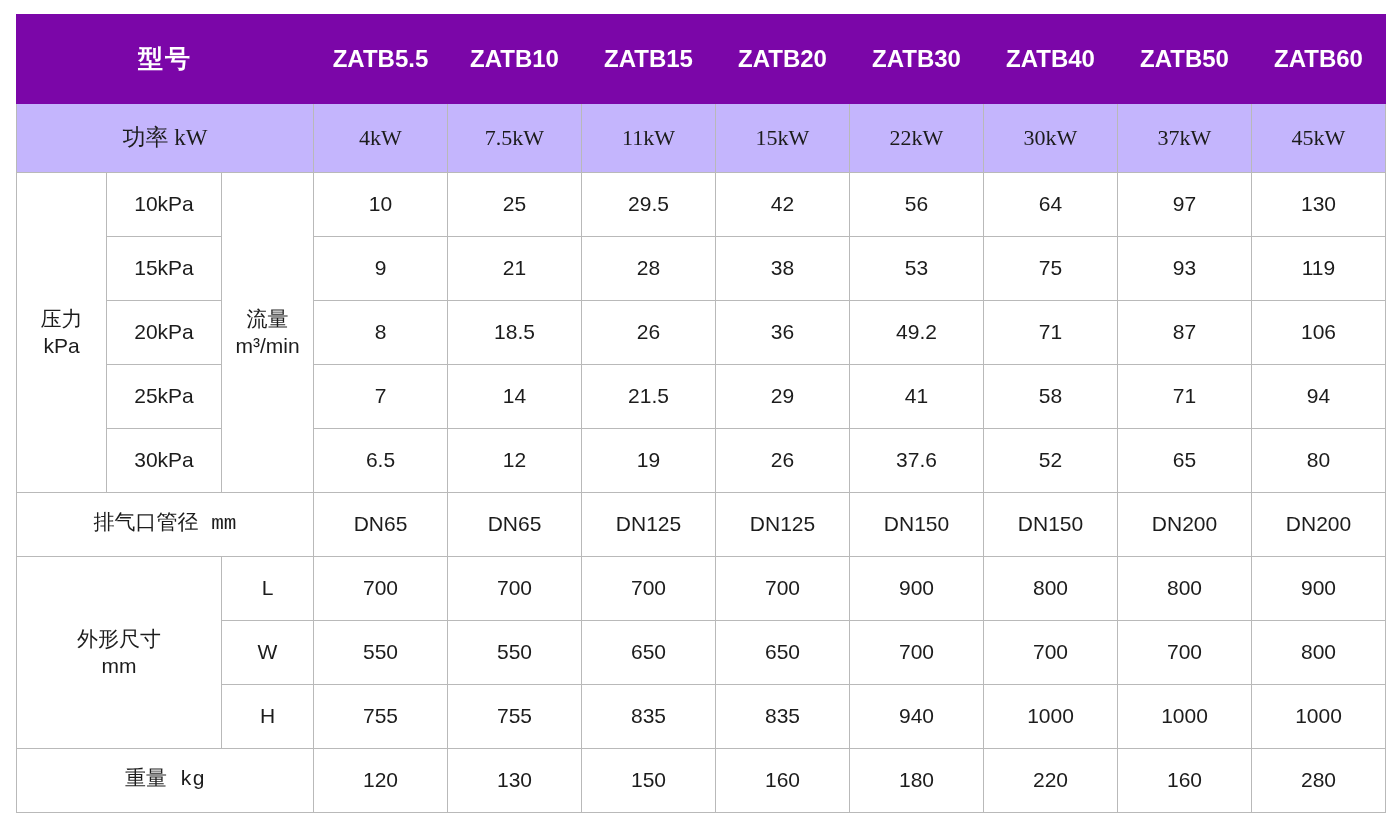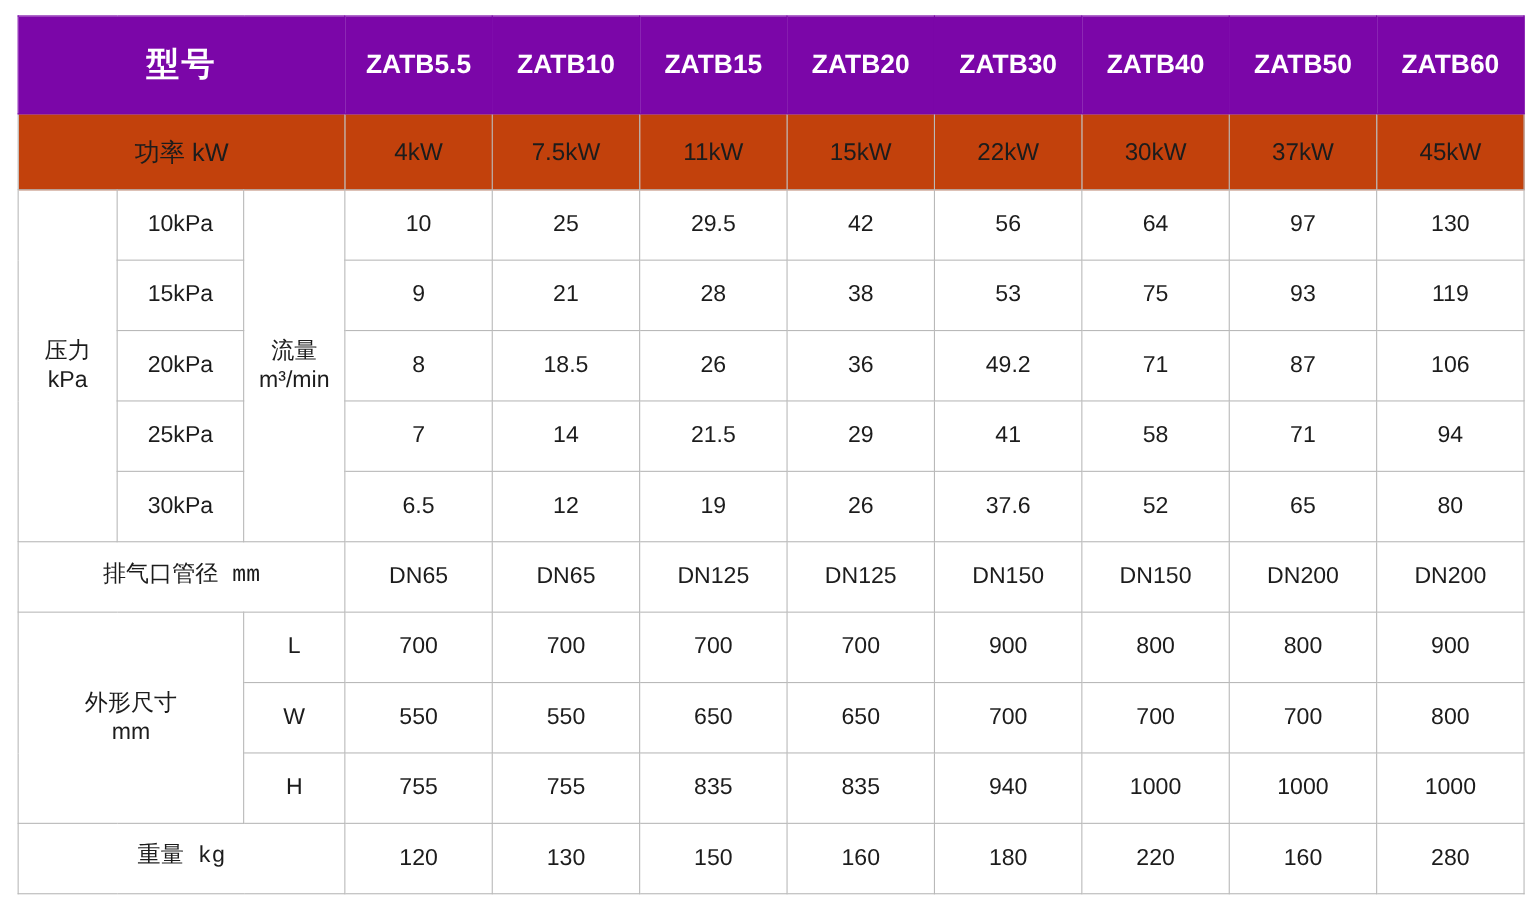--- a/index.html
+++ b/index.html
@@ -38,28 +38,29 @@
   
   tr.header-row th {
     background: #7b06a8;
     color: #ffffff;
     font-weight: bold;
     font-size: 24px;
     height: 88px;
     border: 1px solid #7b06a8;
   }
   tr.header-row th.model-label {
-    font-size: 30px;
+    font-size: 25px;
     letter-spacing: 2px;
   }
   
   tr.power-row td {
-    background: #c2410c;
+    background: #c4b5fd;
     height: 68px;
     font-size: 22px;
+    font-family: Liberation Serif, serif;
   }
   tr.power-row td.power-label {
     font-size: 23px;
   }
   .row-tall { height: 64px; }
   .row-dim  { height: 64px; }
   td.rowhead {
     font-size: 22px;
     font-family: Liberation Mono, monospace;
   }

